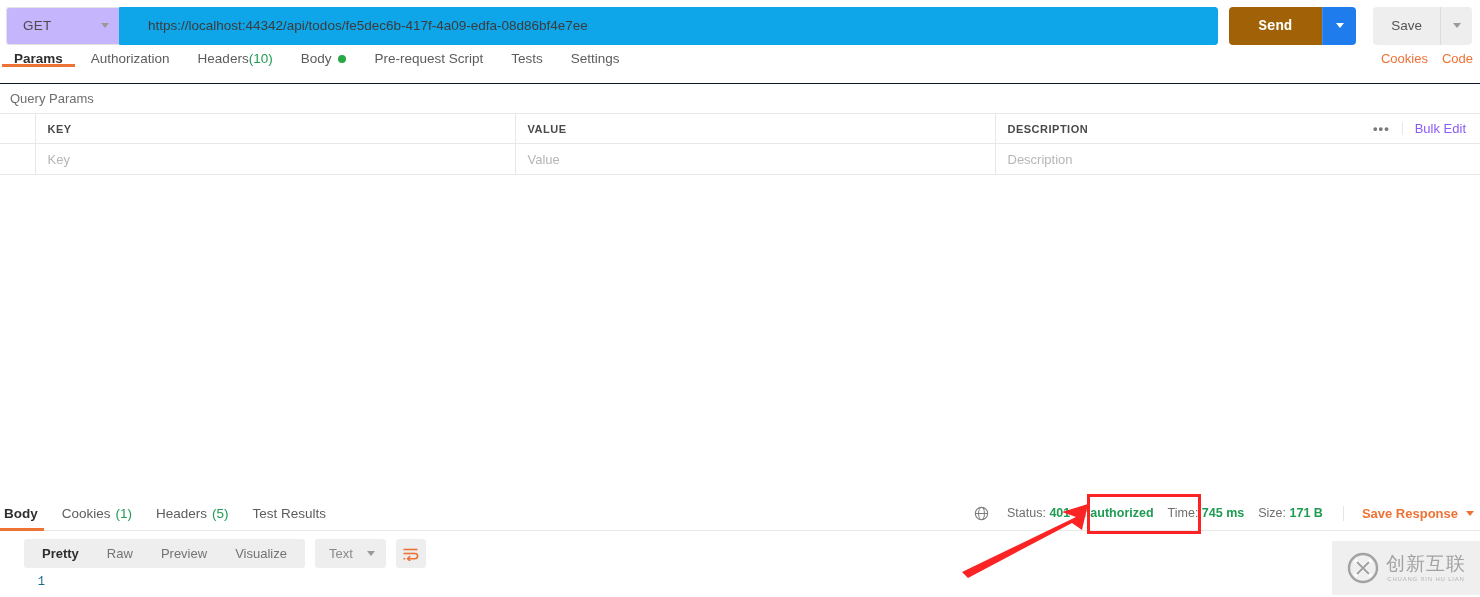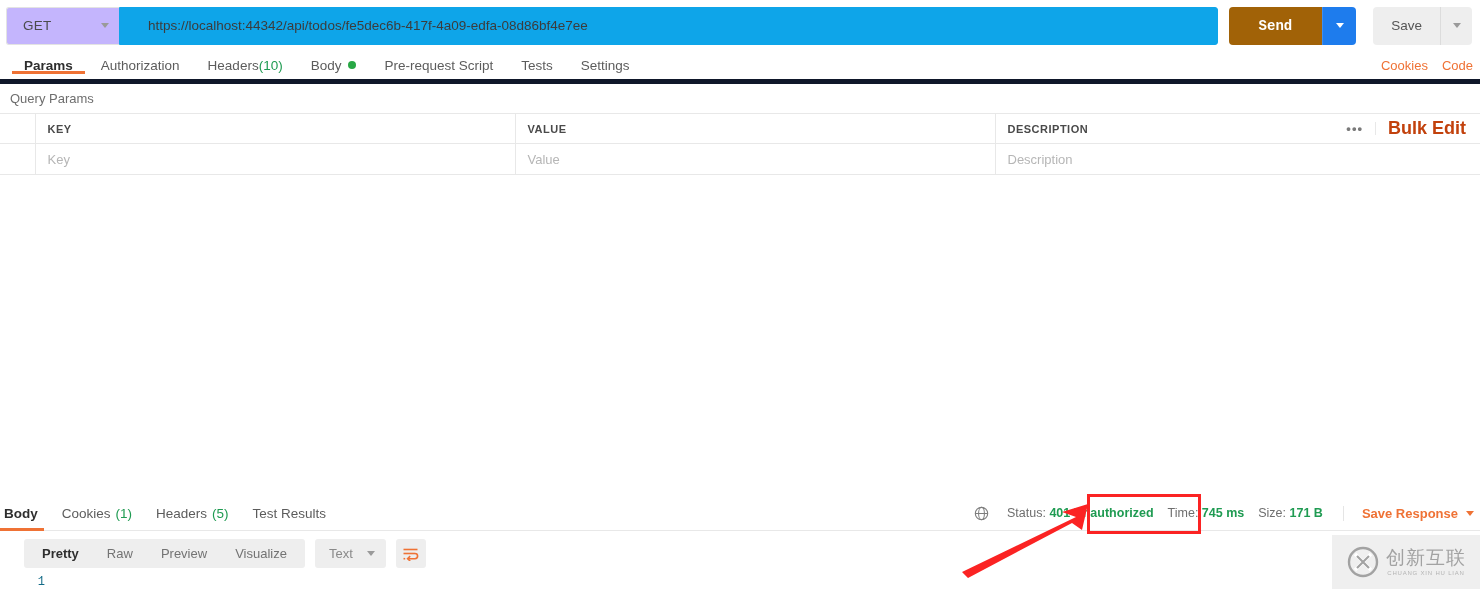--- a/index.html
+++ b/index.html
@@ -96,23 +96,22 @@
     border-radius: 0 4px 4px 0;
     width: 32px; height: 38px;
     display: flex; align-items: center; justify-content: center;
     cursor: pointer;
   }
 
   
   .req-tabs {
     height: 33px;
     display: flex;
-    align-items: center;
-    border-bottom: 5px solid #0f172a;
-    padding-left: 10px;
+    align-items: flex-start;
+    border-bottom: 1px solid #0f172a;
     position: relative;
   }
   .rtab {
     display: flex; align-items: center;
     padding: 0 14px;
     font-size: 13.5px;
     color: #5c5c5c;
     cursor: pointer;
     position: relative;
     white-space: nowrap;
@@ -182,21 +181,21 @@
   .ellipsis-btn {
     color: #7a7a7a;
     letter-spacing: 1px;
     font-weight: bold;
     font-size: 13px;
     padding: 0 12px;
     cursor: pointer;
     border-right: 1px solid #e8e8e8;
     line-height: 1;
   }
-  .bulk-edit { color: #c2410c; font-size: 18px; font-weight: bold; padding: 0 14px 0 12px; cursor: pointer; letter-spacing: 0; }
+  .bulk-edit { color: #8b5cf6; font-size: 13px; font-weight: normal; padding: 0 14px 0 12px; cursor: pointer; letter-spacing: 0; }
 
   
   .spacer { height: 300px; background: #fff; }
 
   
   .resp-bar {
     position: absolute;
     left: 0; right: 0;
     top: 496px;
     height: 35px;
@@ -312,21 +311,21 @@
   .anno-arrow {
     position: absolute;
     left: 958px; top: 500px;
     width: 140px; height: 80px;
     pointer-events: none;
   }
 
   
   .watermark {
     position: absolute;
-    right: 0px; bottom: 8px;
+    right: 0px; bottom: 2px;
     width: 148px; height: 54px;
     background: #efefef;
     display: flex; align-items: center;
     justify-content: center;
     gap: 6px;
     opacity: .95;
   }
   .wm-text { display: flex; flex-direction: column; align-items: center; line-height: 1; }
   .wm-cn { font-size: 19px; color: #9e9e9e; letter-spacing: 1px; font-family: "DejaVu Sans", sans-serif; }
   .wm-en { font-size: 6px; color: #b0b0b0; letter-spacing: .8px; margin-top: 3px; }

